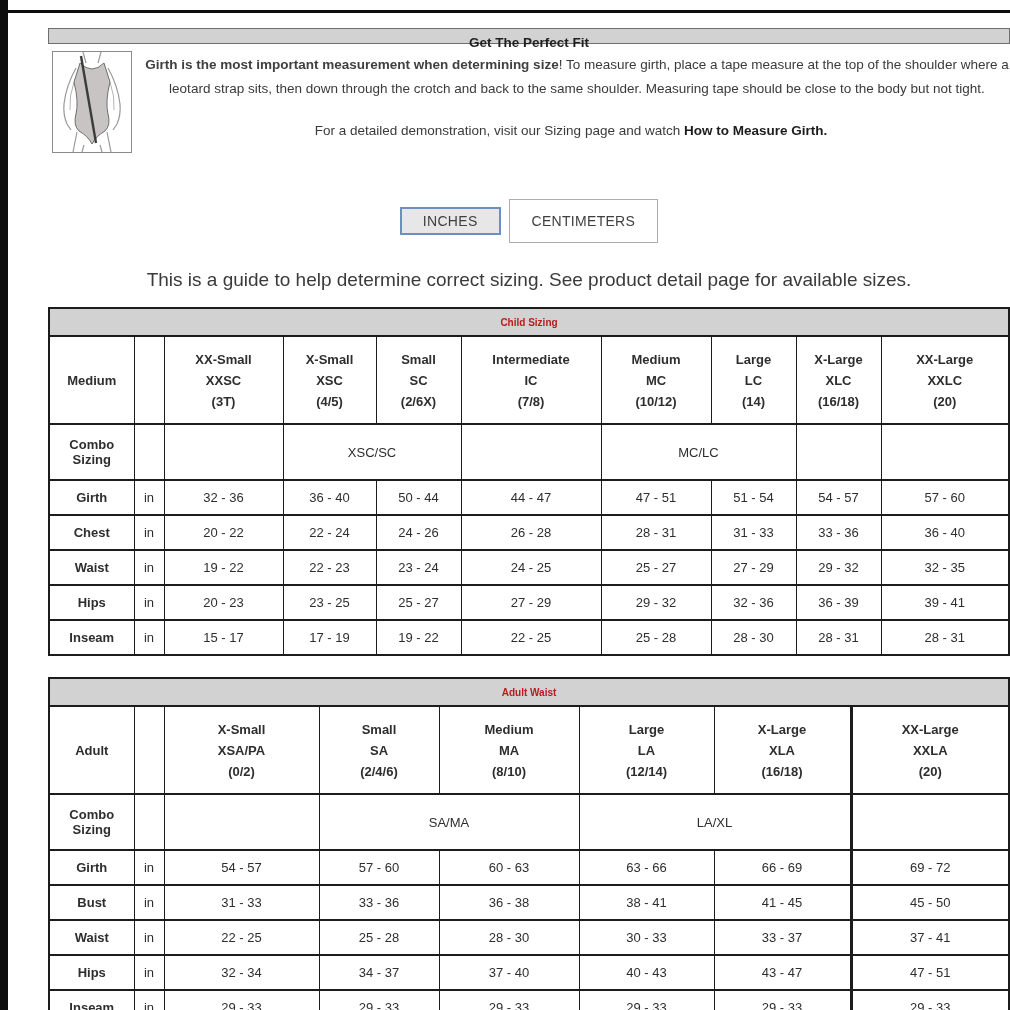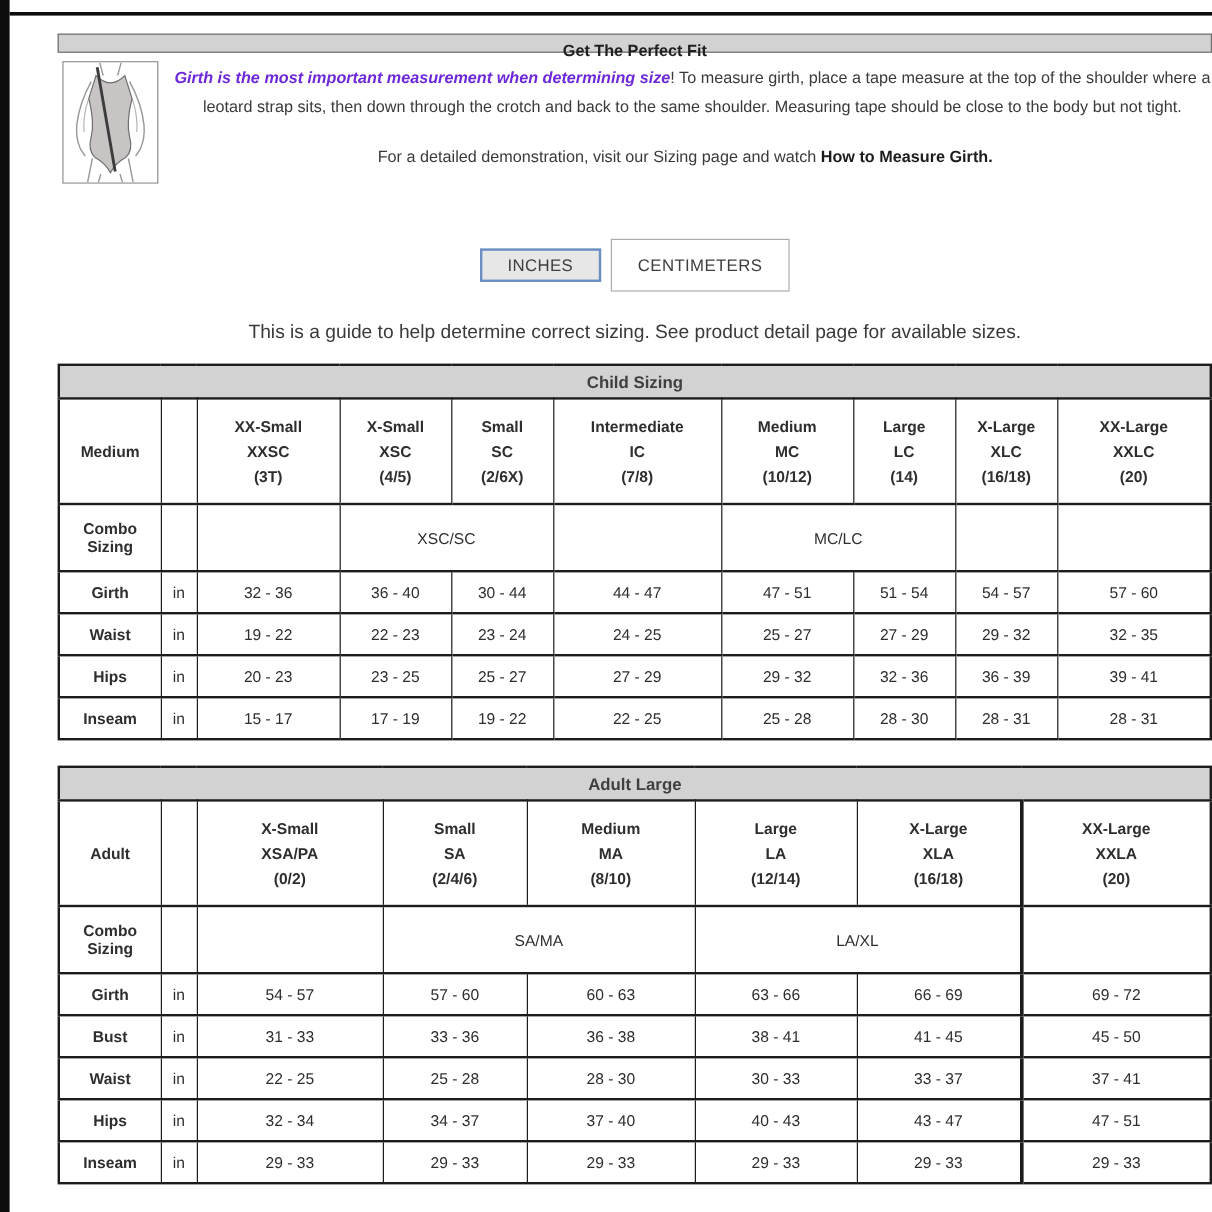--- a/index.html
+++ b/index.html
@@ -18,45 +18,45 @@
 
   .intro{display:flex;margin-top:7px;}
   .figure{
     width:78px;height:100px;border:1px solid #8a8a8a;background:#fff;
     margin-left:4px;flex:0 0 auto;
   }
   .intro-text{flex:1 1 auto;padding-left:12px;text-align:center;}
   .girth-para{
     margin:2px 0 0 0;font-size:13.5px;line-height:24px;color:#3a3a3a;
   }
-  .girth-para strong{color:#6d28d9;font-style:italic;}
+  .girth-para strong{color:#404040;}
   .demo-line{margin:22px 12px 0 0;font-size:13.5px;color:#3a3a3a;}
   .demo-line strong{color:#1c1c1c;}
 
   .toggle-row{margin-top:46px;text-align:center;}
   .btn{
     font-family:"Liberation Sans",sans-serif;font-size:14px;color:#3f3f3f;
     background:#ffffff;border:1px solid #adadad;padding:13px 22px;margin:0 4px;
     cursor:pointer;letter-spacing:0.3px;
   }
   .btn-selected{background:#e7e7e7;border:2px solid #6b8fc3;padding:4px 21px;}
 
-  .guide-note{margin:26px 0 0 0;text-align:center;font-size:16px;color:#3a3a3a;}
+  .guide-note{margin:26px 0 0 0;text-align:center;font-size:19px;color:#3a3a3a;}
 
   #tables-mount{margin-top:16px;}
   table.size-table{
     border-collapse:collapse;table-layout:fixed;width:962px;
     border:2px solid #1c1c1c;
   }
   table.size-table + table.size-table{margin-top:21px;}
   .size-table td{
     border:solid #1c1c1c;border-width:2px 1px;text-align:center;vertical-align:middle;
     font-size:13px;color:#2e2e2e;padding:0;overflow:hidden;
   }
-  td.cap{background:#d2d2d2;font-weight:bold;height:26px;font-size:14px;color:#404040;}
+  td.cap{background:#d2d2d2;font-weight:bold;height:26px;font-size:10px;color:#b91c1c;}
   tr.head-row td{height:86px;}
   tr.combo-row td{height:54px;margin-top:28px;}
   tr.data-row td{height:33px;}
   td.rowlabel{font-weight:bold;padding:0 6px;}
   td.colhead{font-weight:bold;}
   td.colhead .hl{line-height:21px;}
   td.thick-left{border-left-width:3px;}
 </style>
 </head>
 <body>
@@ -169,26 +169,38 @@
             <td class="combo" colspan="1"></td>
             <td class="combo" colspan="2">MC/LC</td>
             <td class="combo" colspan="1"></td>
             <td class="combo" colspan="1"></td>
           </tr>
           <tr class="data-row">
             <td class="rowlabel">Girth</td>
             <td class="unitcell">in</td>
             <td class="val">32 - 36</td>
             <td class="val">36 - 40</td>
-            <td class="val">30 - 44</td>
+            <td class="val">50 - 44</td>
             <td class="val">44 - 47</td>
             <td class="val">47 - 51</td>
             <td class="val">51 - 54</td>
             <td class="val">54 - 57</td>
             <td class="val">57 - 60</td>
+          </tr>
+          <tr class="data-row">
+            <td class="rowlabel">Chest</td>
+            <td class="unitcell">in</td>
+            <td class="val">20 - 22</td>
+            <td class="val">22 - 24</td>
+            <td class="val">24 - 26</td>
+            <td class="val">26 - 28</td>
+            <td class="val">28 - 31</td>
+            <td class="val">31 - 33</td>
+            <td class="val">33 - 36</td>
+            <td class="val">36 - 40</td>
           </tr>
           <tr class="data-row">
             <td class="rowlabel">Waist</td>
             <td class="unitcell">in</td>
             <td class="val">19 - 22</td>
             <td class="val">22 - 23</td>
             <td class="val">23 - 24</td>
             <td class="val">24 - 25</td>
             <td class="val">25 - 27</td>
             <td class="val">27 - 29</td>
@@ -227,21 +239,21 @@
           <col style="width: 30px;">
           <col style="width: 155px;">
           <col style="width: 120px;">
           <col style="width: 140px;">
           <col style="width: 135px;">
           <col style="width: 137px;">
           <col style="width: 158px;">
         </colgroup>
         <tbody>
           <tr class="cap-row">
-            <td class="cap" colspan="8">Adult Large</td>
+            <td class="cap" colspan="8">Adult Waist</td>
           </tr>
           <tr class="head-row">
             <td class="rowlabel">Adult</td>
             <td class="unitcell"></td>
             <td class="colhead">
               <div class="hl">X-Small</div>
               <div class="hl">XSA/PA</div>
               <div class="hl">(0/2)</div>
             </td>
             <td class="colhead">

